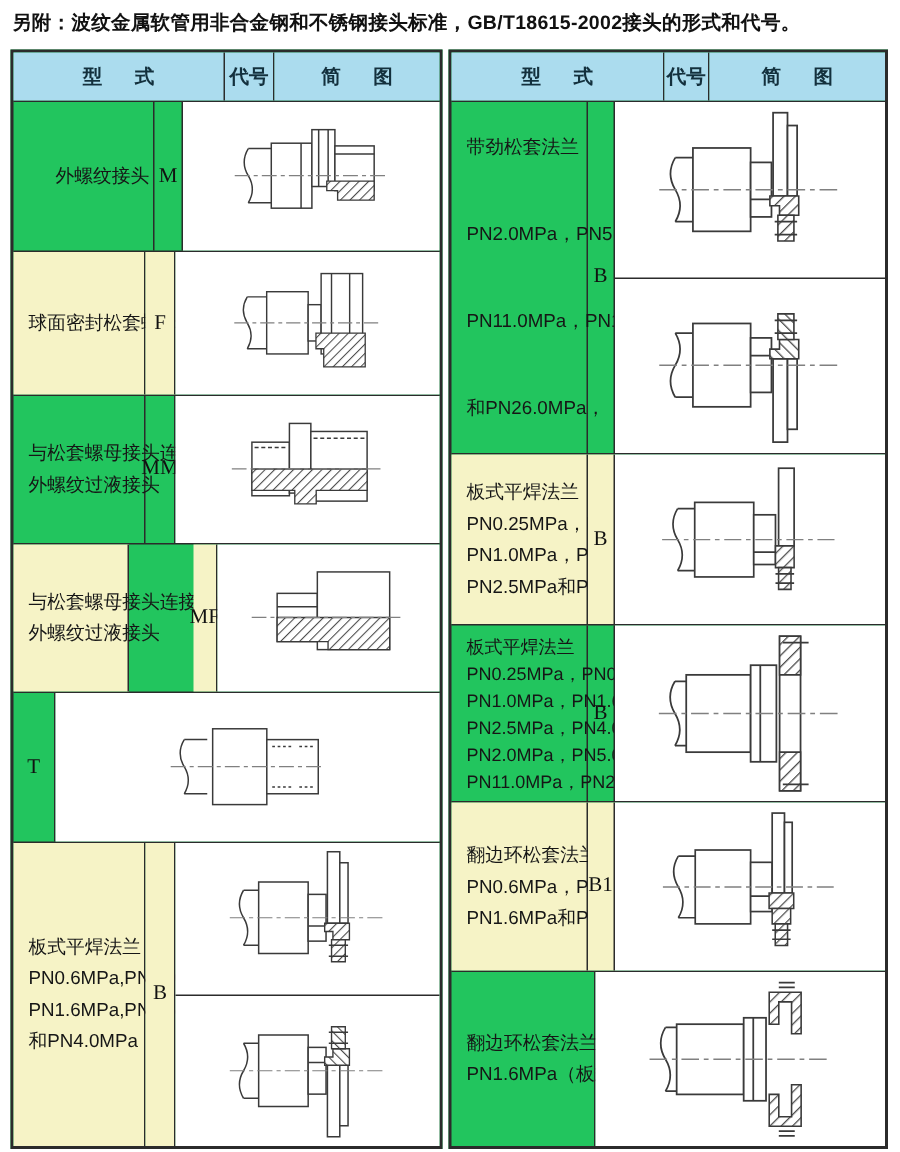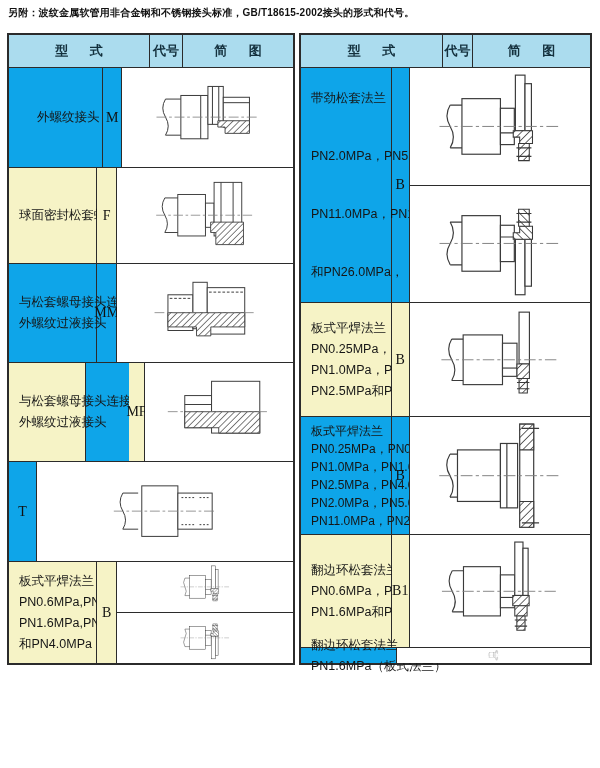--- a/index.html
+++ b/index.html
@@ -1,20 +1,20 @@
 <!DOCTYPE html>
 <html style="--hblue: #abdcee; --hly: #f6f3c6; --border: #2b2b2b;"><head>
 <meta charset="utf-8">
 <style>
   :root{ --border:#2b2b2b; --hblue:#abdcee; --hly:#f6f3c6; }
   *{ box-sizing:border-box; margin:0; padding:0; }
   html,body{ width:600px; height:768px; }
   body{ position:relative; background:#ffffff; font-family:"Liberation Sans", sans-serif; overflow:hidden; }
-  .page-title{ position:absolute; left:8px; top:6px; font-size:10px; font-weight:bold; color:#111; white-space:nowrap; letter-spacing:0.2px; }
-  .tbl{ position:absolute; top:33px; height:632px; border:2px solid var(--border); background:#0ea5e9; display:flex; flex-direction:column; }
+  .page-title{ position:absolute; left:8px; top:6px; font-size:13px; font-weight:bold; color:#111; white-space:nowrap; letter-spacing:0.2px; }
+  .tbl{ position:absolute; top:33px; height:733px; border:2px solid var(--border); background:#22c55e; display:flex; flex-direction:column; }
   .tbl-left{ left:7px;  width:288px; }
   .tbl-right{ left:299px; width:293px; }
   .row{ display:flex; flex:0 0 auto; border-bottom:1px solid var(--border); min-height:0; }
   .row.last{ flex:1 1 auto; border-bottom:none; }
   .row.header{ height:33px; }
   .cell{ border-right:1px solid var(--border); min-width:0; min-height:0; }
   .header .cell{ background:var(--hblue); display:flex; align-items:center; justify-content:center; font-weight:bold; font-size:13px; color:#13303d; white-space:pre; }
   .type-cell{ display:flex; flex-direction:column; justify-content:center; padding:6px 5px 6px 10px; font-size:12.5px; color:#161616; }
   .tline{ line-height:21px; white-space:nowrap; }
   .type-cell.compact .tline{ line-height:18px; font-size:12px; }

